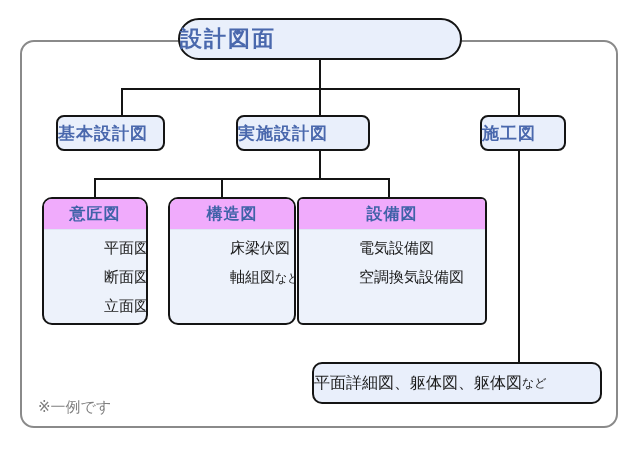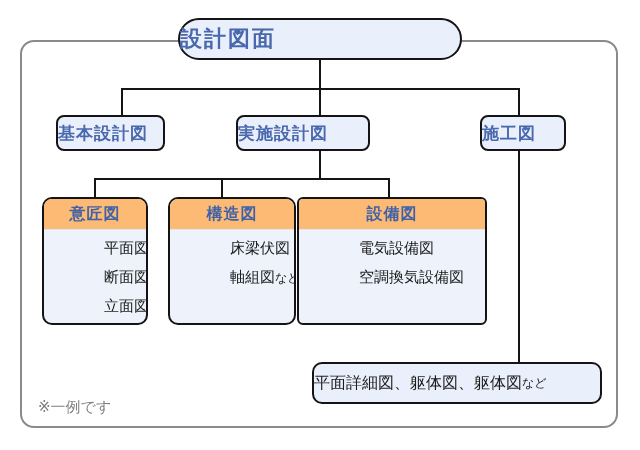--- a/index.html
+++ b/index.html
@@ -67,21 +67,21 @@
     border-radius: 10px;
     background: #edf2fb;
     overflow: hidden;
     z-index: 2;
   }
   .g1 { left: 42px;  width: 106px; }
   .g2 { left: 168px; width: 128px; }
   .g3 { left: 297px; width: 190px; border-radius: 6px; }
   .group-header {
     height: 30px;
-    background: #fdba74;
+    background: #f0abfc;
     border-bottom: 1px solid #dfe6f4;
     display: flex;
     align-items: center;
     justify-content: center;
     font-size: 16px;
     font-weight: bold;
     color: #4062a8;
     letter-spacing: 1px;
   }
   .group-body {

